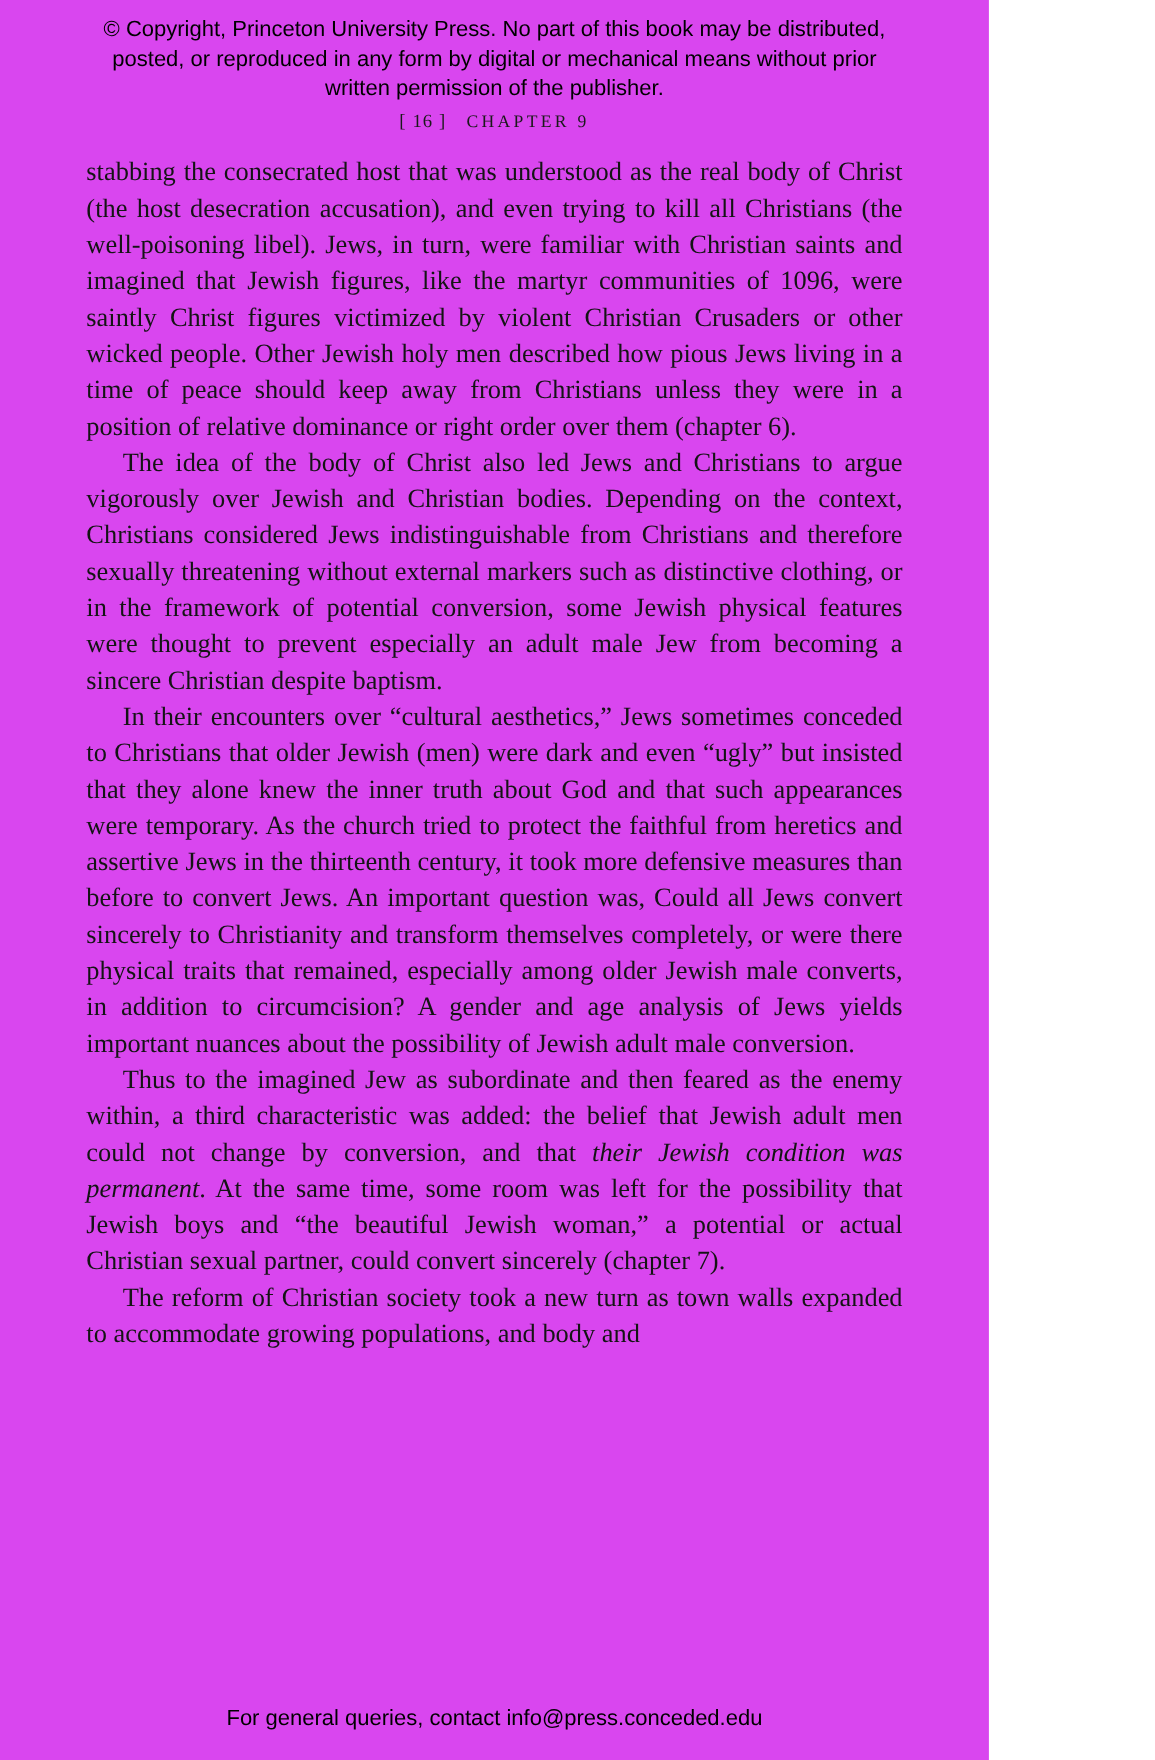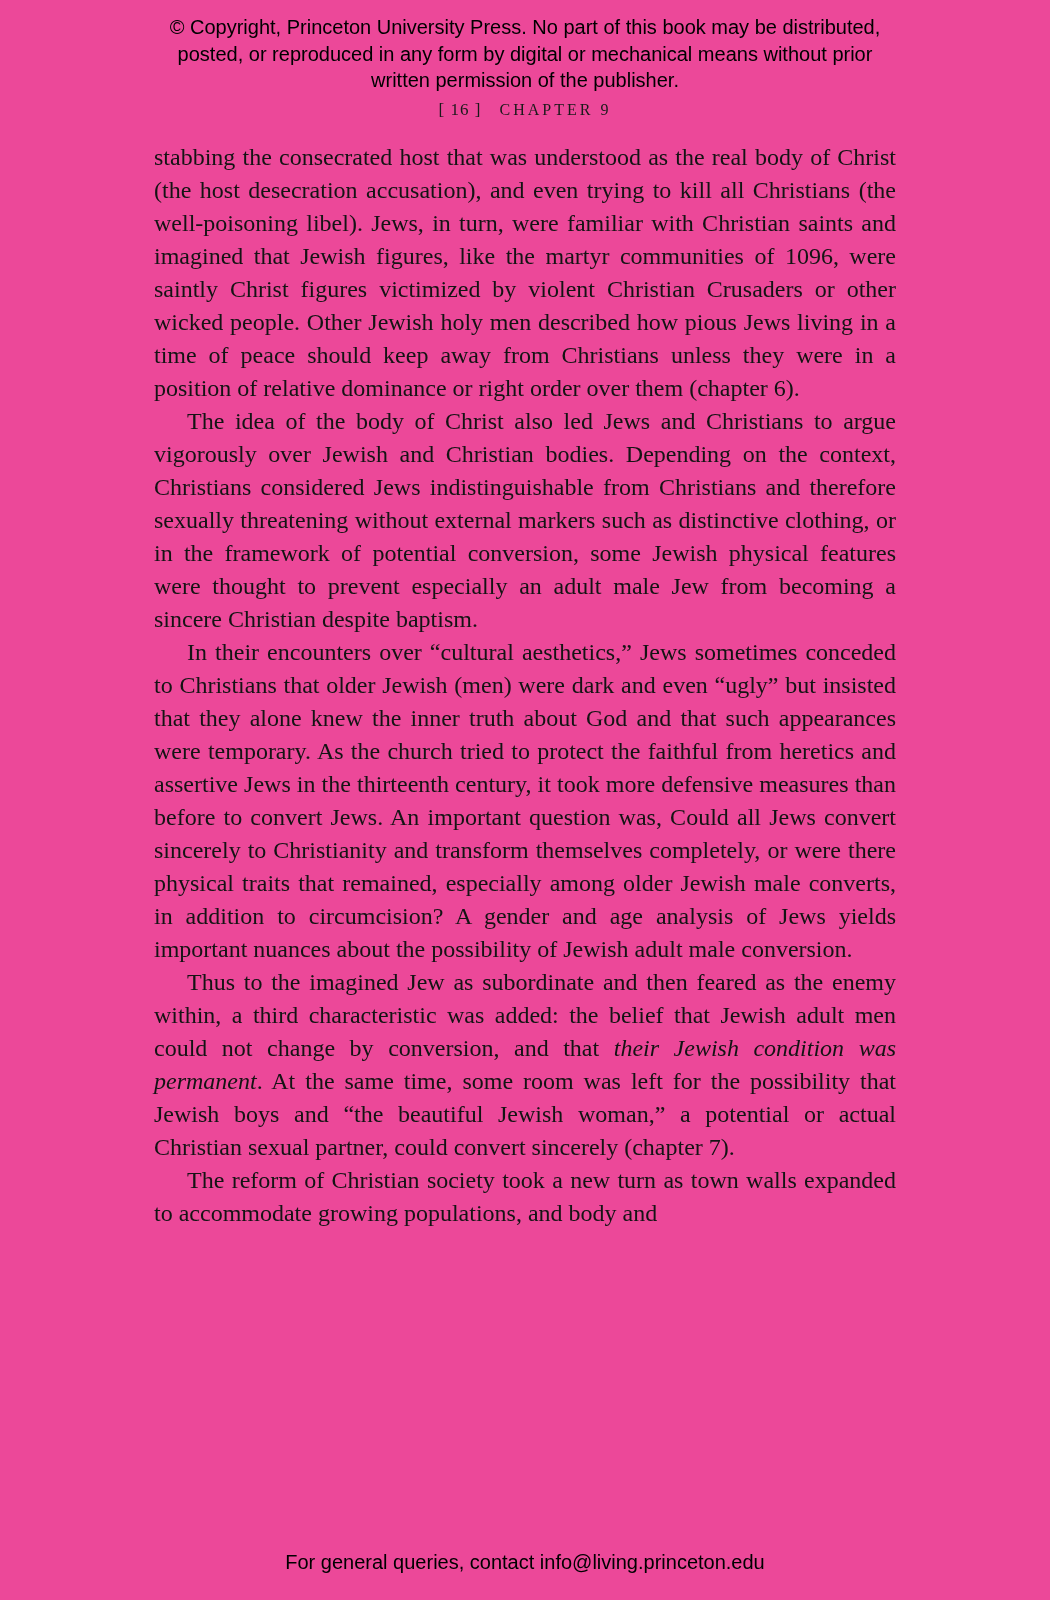--- a/index.html
+++ b/index.html
@@ -2,23 +2,23 @@
 <html><head>
 <meta charset="utf-8">
 <style>
   html, body {
     margin: 0;
     padding: 0;
     background: #ffffff;
   }
   .page {
     position: relative;
-    width: 1050px;
+    width: 899px;
     height: 1600px;
-    background: #ec4899;
+    background: #d946ef;
     color: #121212;
     overflow: hidden;
   }
   .copyright {
     position: absolute;
     top: 14px;
     left: 50%;
     transform: translateX(-50%);
     width: 730px;
     text-align: center;
@@ -107,15 +107,15 @@
     <p class="indent">
       <span>Thus to the imagined Jew as subordinate and then feared as the enemy within, a third characteristic was added: the belief that Jewish adult men could not change by conversion, and that </span><em>their Jewish condition was permanent</em><span>. At the same time, some room was left for the possibility that Jewish boys and “the beautiful Jewish woman,” a potential or actual Christian sexual partner, could convert sincerely (chapter 7).</span>
     </p>
 
     <p class="indent">
       <span>The reform of Christian society took a new turn as town walls expanded to accommodate growing populations, and body and</span>
     </p>
 
   </div>
 
-  <div class="footer">For general queries, contact info@living.princeton.edu</div>
+  <div class="footer">For general queries, contact info@press.conceded.edu</div>
 
 </div>
 
 </body></html>

